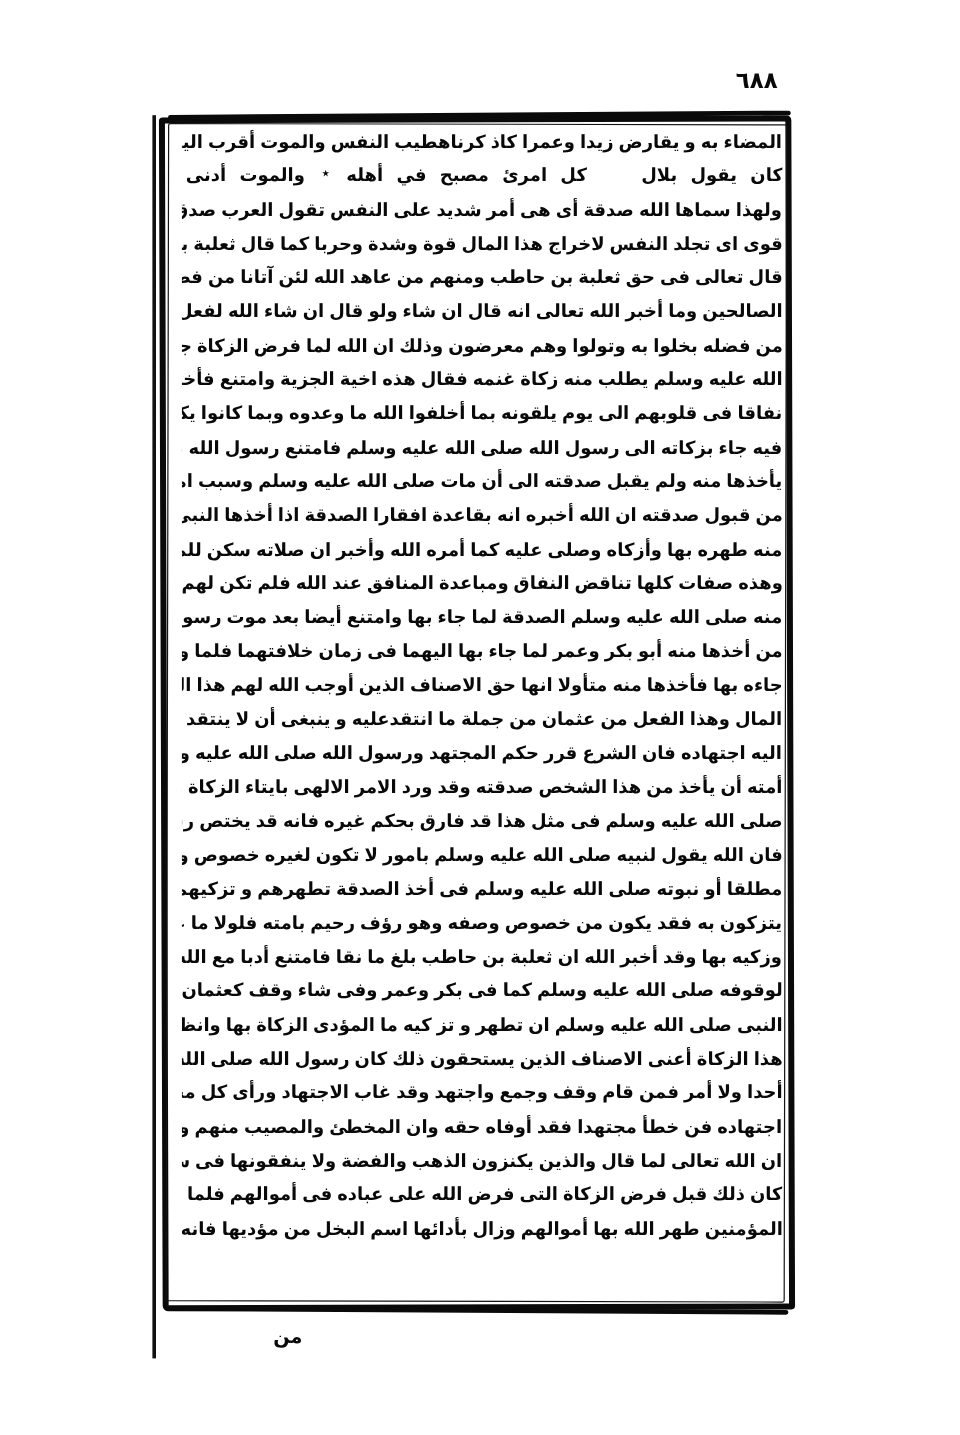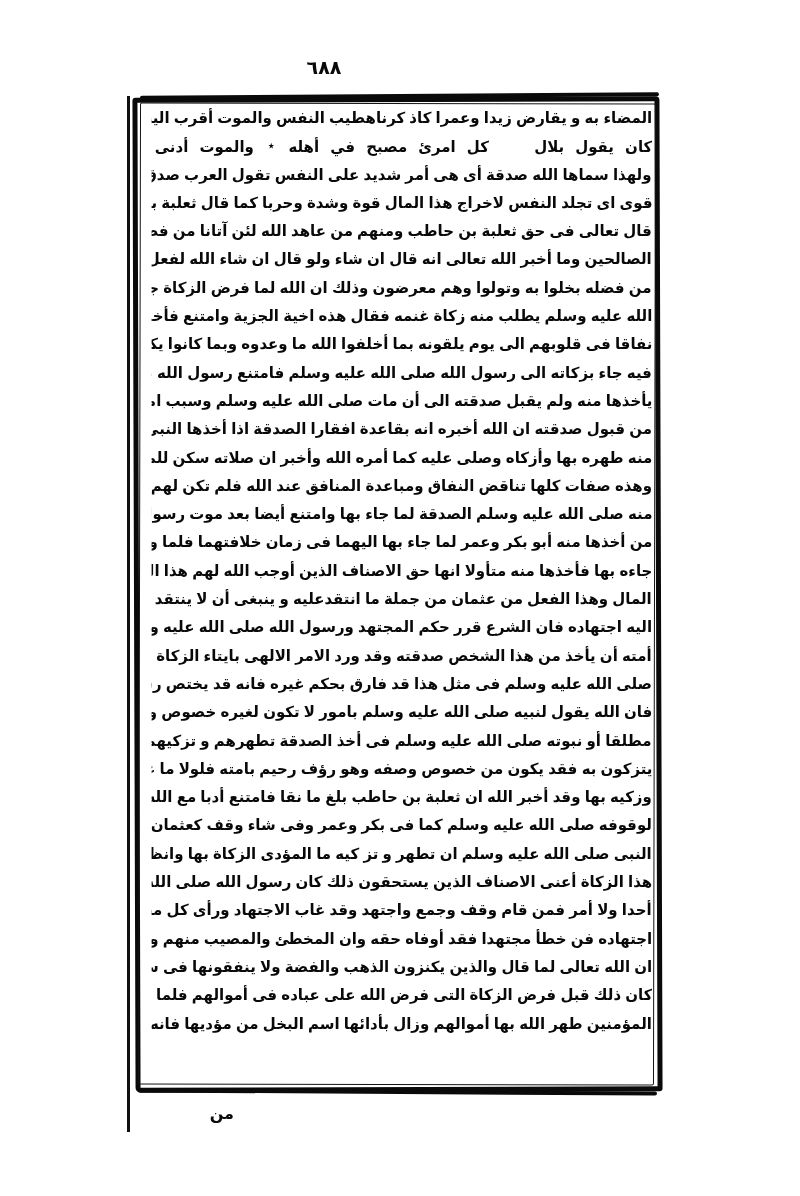--- a/index.html
+++ b/index.html
@@ -14,21 +14,21 @@
     overflow: hidden;
     font-family: "DejaVu Sans", sans-serif;
   }
 
   
   #page-number {
     position: absolute;
     top: 56px;
     left: 0;
     width: 648px;
-    text-align: center;
+    text-align: right;
     font-size: 19px;
     font-weight: 700;
     color: #0a0a0a;
     letter-spacing: -1px;
     font-family: "DejaVu Sans", sans-serif;
   }
 
   
   #margin-rule {
     position: absolute;
@@ -128,21 +128,21 @@
     vertical-align: 2px;
   }
   .line.verse .hemistich-gap {
     display: inline-block;
     width: 46px;
   }
 
   
   #catchword {
     position: absolute;
-    left: 144px;
+    left: 162px;
     top: 1104px;
     width: 90px;
     direction: rtl;
     text-align: right;
     font-size: 16px;
     font-weight: 700;
     color: #0a0a0a;
     font-family: "DejaVu Sans", sans-serif;
   }
 </style>

